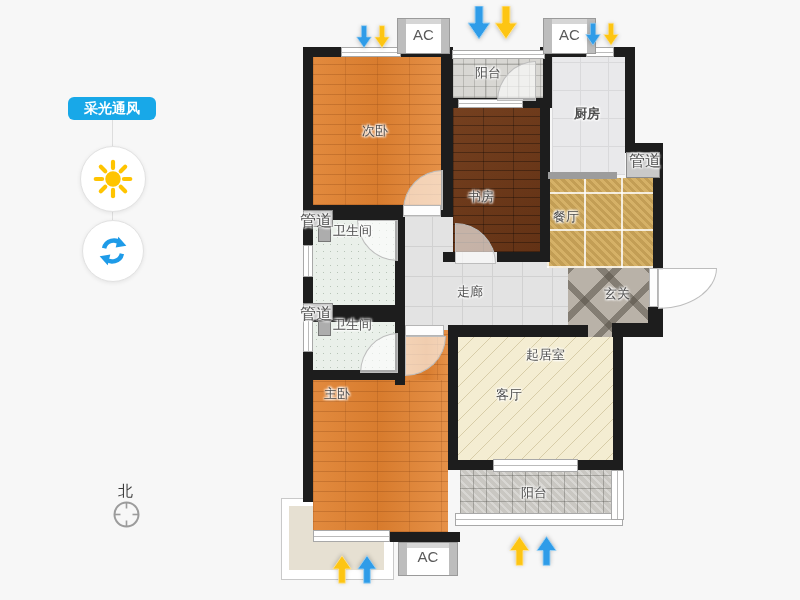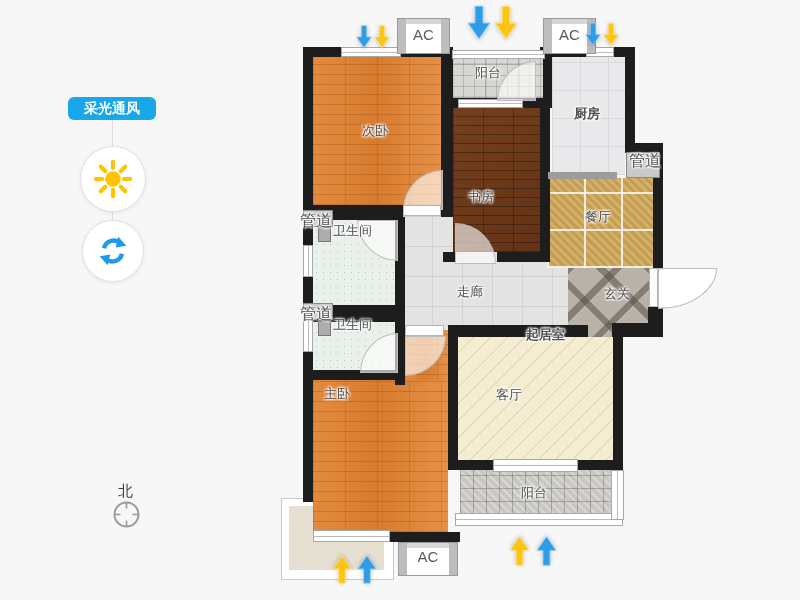--- a/index.html
+++ b/index.html
@@ -157,29 +157,29 @@
   </div>
   <div class="ac" style="left:398px;top:542px;width:60px;height:34px;">
     <i class="fill"></i><span style="margin-top:5px;">AC</span>
   </div>
 
   <span class="rlabel" style="left:362px;top:122px;">次卧</span>
   <span class="rlabel" style="left:475px;top:64px;">阳台</span>
   <span class="rlabel" style="left:574px;top:105px;font-weight:bold;">厨房</span>
   <span class="rlabel sm" style="left:629px;top:151px;">管道</span>
   <span class="rlabel" style="left:468px;top:188px;">书房</span>
-  <span class="rlabel" style="left:585px;top:208px;">餐厅</span>
+  <span class="rlabel" style="left:553px;top:208px;">餐厅</span>
   <span class="rlabel" style="left:604px;top:285px;">玄关</span>
   <span class="rlabel" style="left:457px;top:283px;">走廊</span>
   <span class="rlabel sm" style="left:300px;top:211px;">管道</span>
   <span class="rlabel" style="left:333px;top:222px;">卫生间</span>
   <span class="rlabel sm" style="left:300px;top:304px;">管道</span>
   <span class="rlabel" style="left:333px;top:316px;">卫生间</span>
   <span class="rlabel" style="left:324px;top:385px;">主卧</span>
-  <span class="rlabel" style="left:526px;top:326px;font-weight:bold;">起居室</span>
+  <span class="rlabel" style="left:526px;top:346px;">起居室</span>
   <span class="rlabel" style="left:496px;top:386px;">客厅</span>
   <span class="rlabel" style="left:521px;top:484px;">阳台</span>
 
   <svg class="arrow" style="left:356px;top:24px;" width="16" height="26" viewBox="0 0 24 34">
       <use href="#arr" fill="#2f9ce8" stroke="#9ed2f5" stroke-width="1"></use>
     </svg>
   <svg class="arrow" style="left:374px;top:24px;" width="16" height="26" viewBox="0 0 24 34">
       <use href="#arr" fill="#fdc513" stroke="#ffe59a" stroke-width="1"></use>
     </svg>
   <svg class="arrow" style="left:467px;top:6px;" width="24" height="34" viewBox="0 0 24 34">

